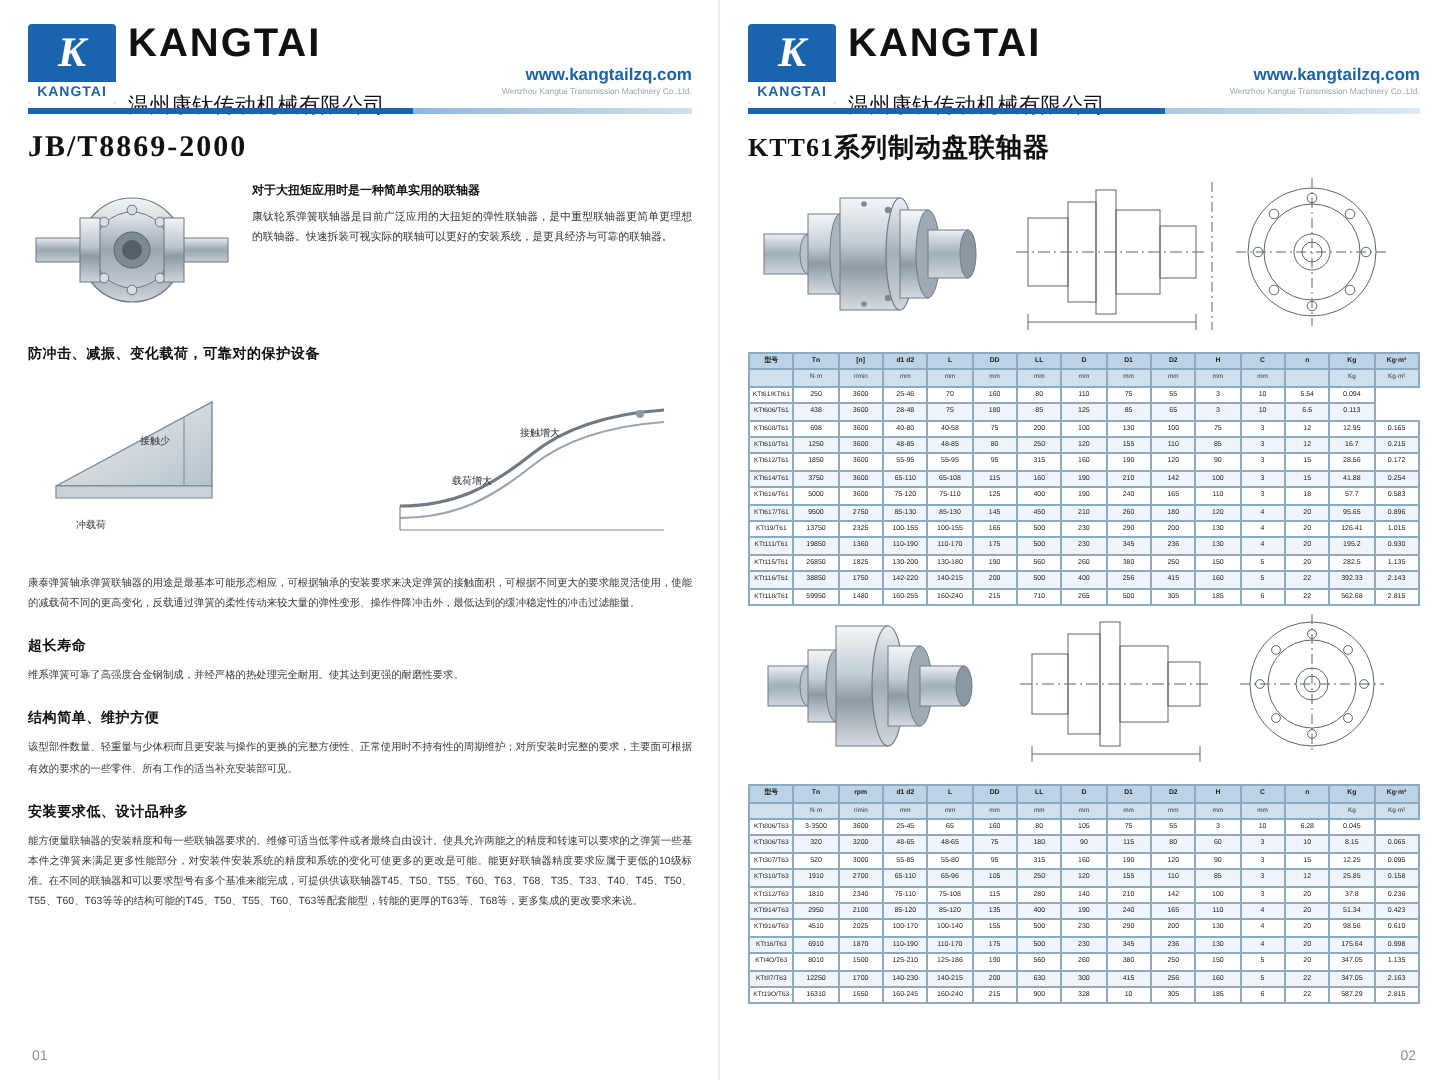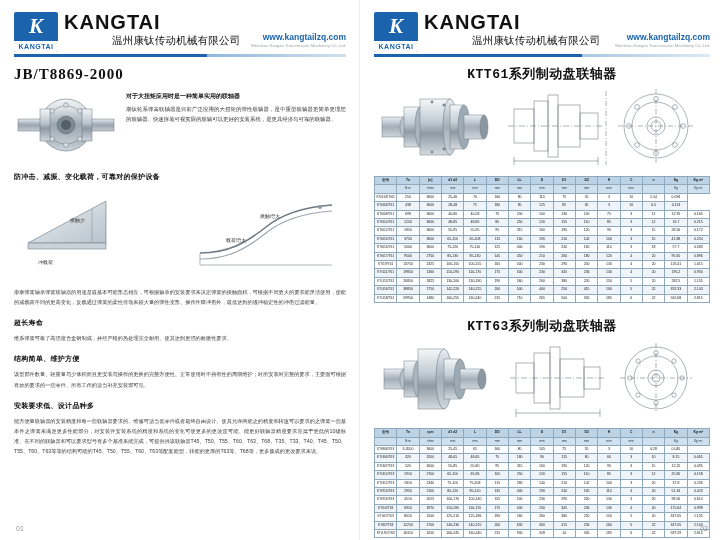--- a/index.html
+++ b/index.html
@@ -29,22 +29,22 @@
   .hdr .logo .kt{
     position:absolute;left:0;bottom:0;width:44px;height:11px;background:#ffffff;
     color:#1b64ad;font-size:7px;font-weight:bold;text-align:center;line-height:11px;letter-spacing:.5px;
   }
   .hdr .brand{
     position:absolute;left:50px;top:1px;
     font-size:20px;font-weight:bold;letter-spacing:1px;color:#111;
     font-family:"Liberation Sans",sans-serif;
   }
   .hdr .cn{
-    position:absolute;left:50px;top:24px;
-    font-size:10.5px;color:#111;letter-spacing:.2px;margin-left:48px;
+    position:absolute;left:50px;top:36px;
+    font-size:10.5px;color:#111;letter-spacing:.2px;
   }
   .hdr .url{
     position:absolute;right:0;top:22px;font-size:8.5px;color:#1b64ad;font-weight:bold;padding-left:24px;
   }
   .hdr .en{
     position:absolute;right:0;top:33px;font-size:4.2px;color:#9aa5ad;
   }
   .hdr .rule{
     position:absolute;left:0;right:0;top:44px;height:3px;
     background:linear-gradient(90deg,#1b64ad 0%,#1b64ad 58%,#8fb8dc 58%,#cfe0ee 100%);
@@ -70,22 +70,22 @@
 
   .curve-box{position:relative;height:96px;margin:4px 0 2px 0;}
   .lbl{position:absolute;font-size:5px;color:#333;}
 
   .pg-num{position:absolute;bottom:8px;font-size:7px;color:#8d959b;}
   .pg-num.l{left:16px;}
   .pg-num.r{right:12px;}
 
   
   .prod-title{
-    text-align:center;font-size:13px;font-weight:bold;color:#111;
-    margin:9px 0 4px 0;letter-spacing:.5px;font-family:Liberation Mono, monospace;
+    text-align:left;font-size:13px;font-weight:bold;color:#111;
+    margin:9px 0 4px 0;letter-spacing:.5px;font-family:Liberation Serif, serif;
   }
   .prod-title.second{margin-top:14px;}
   .fig-row{display:flex;align-items:flex-start;gap:6px;height:84px;}
   .fig-photo{flex:0 0 126px;height:82px;position:relative;}
   .fig-draw{flex:1;height:82px;position:relative;border:0;}
 
   
   table.spec{
     border-collapse:collapse;width:100%;margin-top:5px;
     font-size:3.5px;color:#1a1a1a;table-layout:fixed;
@@ -546,21 +546,20 @@
             <td>305</td>
             <td>185</td>
             <td>6</td>
             <td>22</td>
             <td>562.68</td>
             <td>2.815</td>
           </tr>
         </tbody>
     </table>
 
-    <div class="prod-title second">KTT63系列制动盘联轴器</div>
 
     <div class="fig-row">
       <div class="fig-photo">
         <svg width="126" height="82" viewBox="0 0 126 82">
           <rect x="10" y="30" width="20" height="20" fill="url(#pg2)" stroke="#6f7b85" stroke-width="0.5"></rect>
           <ellipse cx="30" cy="40" rx="4" ry="10" fill="#b7c2ca" stroke="#6f7b85" stroke-width="0.5"></ellipse>
           <rect x="30" y="22" width="14" height="36" fill="url(#pg1)" stroke="#6f7b85" stroke-width="0.5"></rect>
           <ellipse cx="44" cy="40" rx="5" ry="18" fill="#aab6bf" stroke="#6f7b85" stroke-width="0.5"></ellipse>
           <rect x="44" y="10" width="26" height="60" fill="url(#pg1)" stroke="#6f7b85" stroke-width="0.5"></rect>
           <ellipse cx="70" cy="40" rx="8" ry="30" fill="url(#pg2)" stroke="#6f7b85" stroke-width="0.6"></ellipse>

